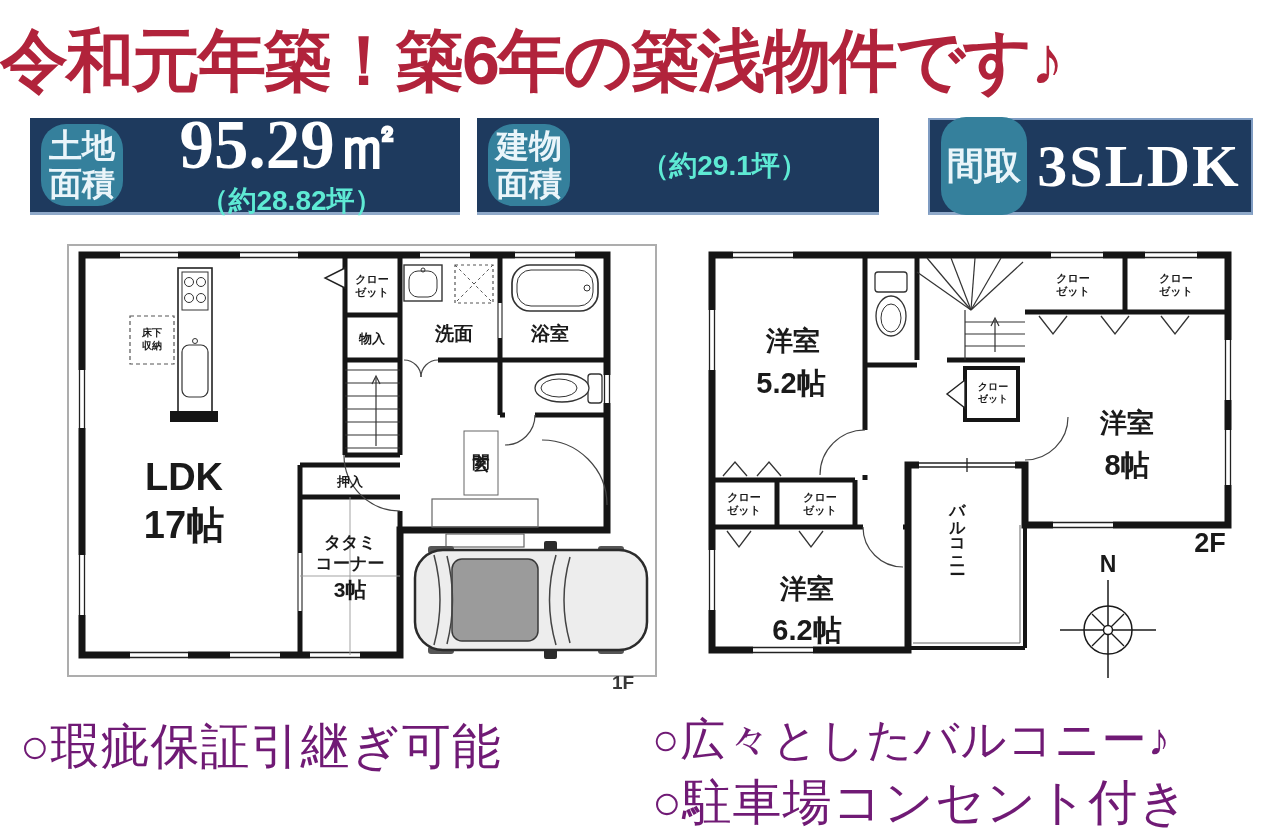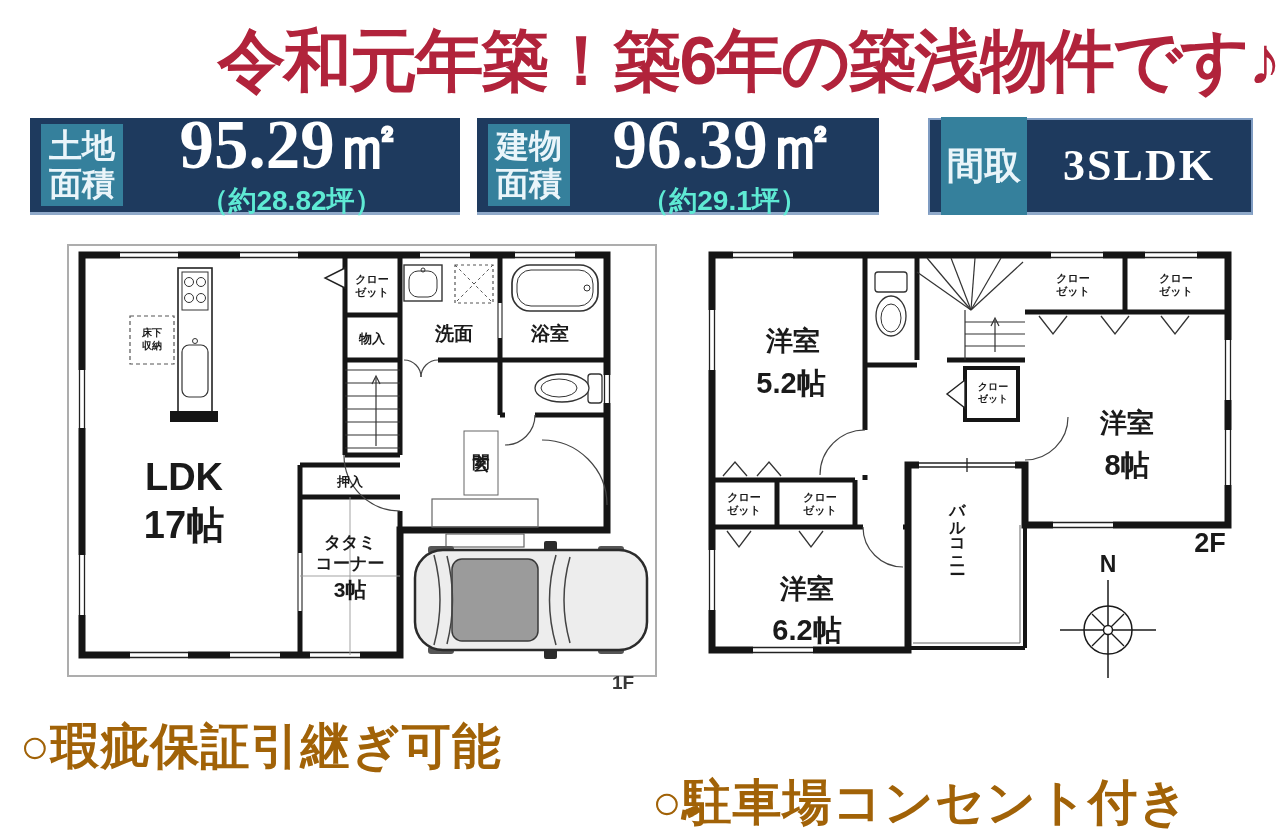--- a/index.html
+++ b/index.html
@@ -1,36 +1,36 @@
 <!DOCTYPE html>
 <html><head>
 <meta charset="utf-8">
 <style>
   html,body{margin:0;padding:0;background:#e9e9e9;}
   .canvas{position:relative;width:1280px;height:832px;background:#ffffff;overflow:hidden;
           font-family:"Liberation Sans","DejaVu Sans",sans-serif;}
-  .headline{position:absolute;left:0;top:16px;width:1280px;text-align:right;
+  .headline{position:absolute;left:0;top:16px;width:1280px;text-align:left;
             font-size:68px;font-weight:800;color:#b1233b;letter-spacing:-2px;white-space:nowrap;}
   .infobar{position:absolute;left:0;top:118px;width:1280px;height:98px;}
   .info-box{position:absolute;top:0;height:97px;background:#1e3a5e;border-bottom:3px solid #8fa9c9;
             display:flex;align-items:center;box-sizing:border-box;}
   .info-box.b1{left:30px;width:430px;}
   .info-box.b2{left:477px;width:402px;}
   .info-box.b3{left:928px;width:325px;border:2px solid #7f9cc2;border-bottom:3px solid #8fa9c9;}
   .info-label{background:#35809c;color:#eaf5fa;font-weight:700;font-size:33px;line-height:1.15;
-              margin-left:11px;padding:3px 8px;text-align:center;}
+              margin-left:11px;padding:3px 8px;text-align:center;border-radius:25px;}
   .info-label span{display:block;}
   .info-label.sq{font-size:37px;padding:28px 6px;}
   .info-main{flex:1;display:flex;flex-direction:column;align-items:center;justify-content:center;}
   .info-value{color:#ffffff;font-family:"Liberation Serif","DejaVu Serif",serif;
               font-size:69px;font-weight:700;line-height:1.0;white-space:nowrap;}
-  .info-value.big{font-size:44px;letter-spacing:2px;}
+  .info-value.big{font-size:60px;letter-spacing:2px;}
   .info-sub{color:#5eead4;font-size:28px;font-weight:700;margin-top:2px;white-space:nowrap;}
   .floor-tag{position:absolute;font-size:19px;font-weight:700;color:#383838;}
-  .feature{position:absolute;font-weight:700;color:#a16207;white-space:nowrap;letter-spacing:1px;}
+  .feature{position:absolute;font-weight:400;color:#701a75;white-space:nowrap;letter-spacing:1px;}
   .f1{left:20px;top:714px;font-size:49px;}
   .f2{left:652px;top:710px;font-size:45px;}
   .f3{left:652px;top:770px;font-size:49px;}
   svg text{font-family:"Liberation Sans","DejaVu Sans",sans-serif;fill:#1a1a1a;}
   svg .vtext{writing-mode:vertical-rl;text-orientation:upright;}
   svg .rm{font-weight:600;}
   svg .sm{font-weight:600;}
 </style>
 </head>
 <body>
@@ -49,21 +49,20 @@
         <div class="info-value">95.29㎡</div>
         <div class="info-sub">（約28.82坪）</div>
       </div>
     </div>
     <div class="info-box b2">
       <div class="info-label">
         <span>建物</span>
         <span>面積</span>
       </div>
       <div class="info-main">
-        <div class="info-value">96.39㎡</div>
         <div class="info-sub">（約29.1坪）</div>
       </div>
     </div>
     <div class="info-box b3">
       <div class="info-label sq">間取</div>
       <div class="info-main">
         <div class="info-value big">3SLDK</div>
       </div>
     </div>
   </div>
@@ -381,15 +380,16 @@
       <text class="sm" x="41" y="264" font-size="11">ゼット</text>
       <text class="sm" x="117" y="251" font-size="11">クロー</text>
       <text class="sm" x="117" y="264" font-size="11">ゼット</text>
       <text class="rm vtext" x="255" y="242" font-size="16" text-anchor="start">バルコニー</text>
       <text x="507" y="302" font-size="27" font-weight="700" fill="#383838">2F</text>
       <text x="405" y="322" font-size="23" font-weight="700" font-family="Liberation Serif, DejaVu Serif, serif">N</text>
     </g>
   </svg>
 
   <div class="feature f1">○瑕疵保証引継ぎ可能</div>
+  <div class="feature f2">○広々としたバルコニー♪</div>
   <div class="feature f3">○駐車場コンセント付き</div>
 
 </div>
 
 </body></html>

